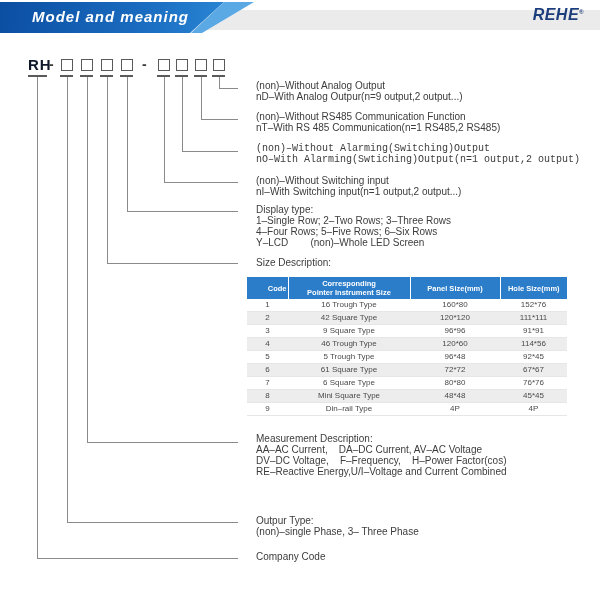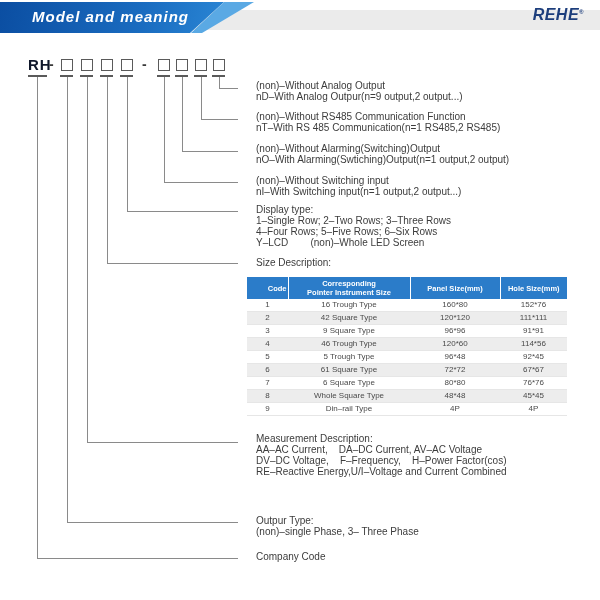--- a/index.html
+++ b/index.html
@@ -118,21 +118,21 @@
   </div>
 
 <div class="ann" style="top:80px;">
     <div class="ann-line">(non)–Without Analog Output</div>
     <div class="ann-line">nD–With Analog Outpur(n=9 output,2 output...)</div>
   </div>
 <div class="ann" style="top:111px;">
     <div class="ann-line">(non)–Without RS485 Communication Function</div>
     <div class="ann-line">nT–With RS 485 Communication(n=1 RS485,2 RS485)</div>
   </div>
-<div class="ann" style="top:143px;">
+<div class="ann" style="top:143px;font-family:Liberation Mono, monospace;">
     <div class="ann-line">(non)–Without Alarming(Switching)Output</div>
     <div class="ann-line">nO–With Alarming(Swtiching)Output(n=1 output,2 output)</div>
   </div>
 <div class="ann" style="top:175px;">
     <div class="ann-line">(non)–Without Switching input</div>
     <div class="ann-line">nI–With Switching input(n=1 output,2 output...)</div>
   </div>
 <div class="ann" style="top:204px;">
     <div class="ann-line">Display type:</div>
     <div class="ann-line">1–Single Row; 2–Two Rows; 3–Three Rows</div>
@@ -210,21 +210,21 @@
         <td>67*67</td>
       </tr>
       <tr>
         <td>7</td>
         <td>6 Square Type</td>
         <td>80*80</td>
         <td>76*76</td>
       </tr>
       <tr class="even">
         <td>8</td>
-        <td>Whole Square Type</td>
+        <td>Mini Square Type</td>
         <td>48*48</td>
         <td>45*45</td>
       </tr>
       <tr>
         <td>9</td>
         <td>Din–rail Type</td>
         <td>4P</td>
         <td>4P</td>
       </tr>
     </tbody>

